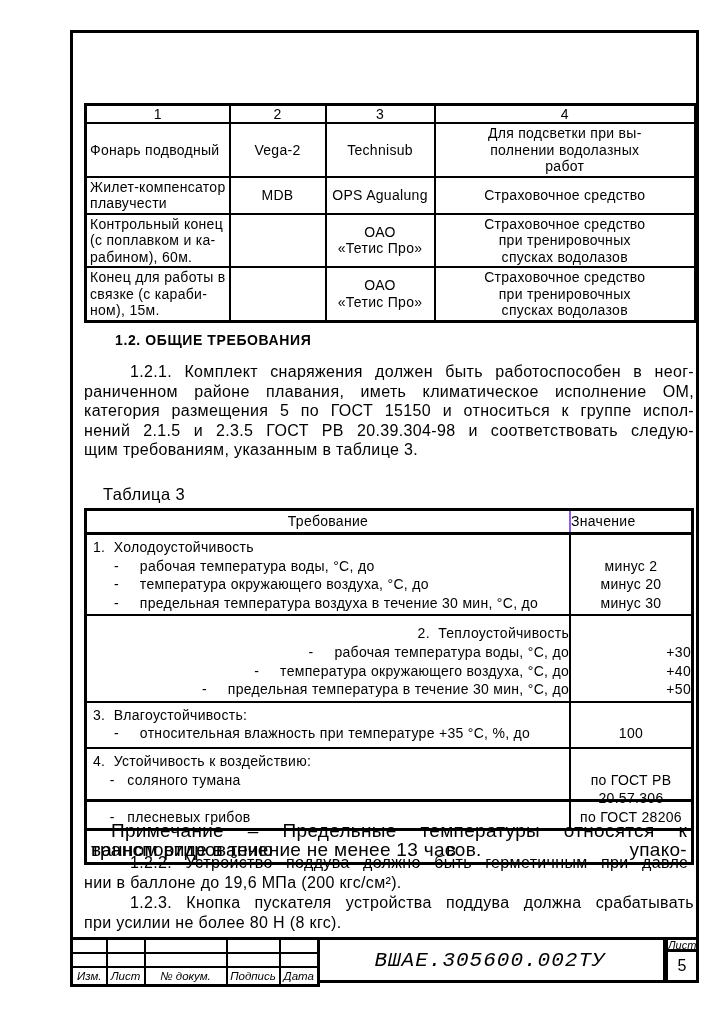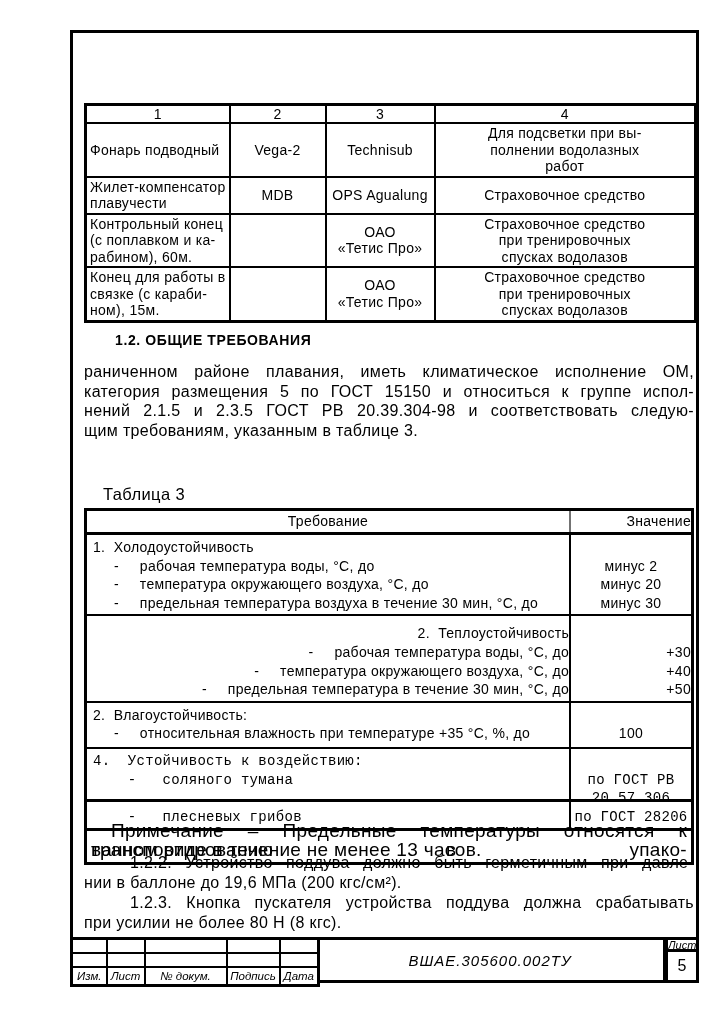--- a/index.html
+++ b/index.html
@@ -29,23 +29,23 @@
   .p121{top:362px;}
   .p12x{top:853px;}
   .p12x .ln{height:20px;line-height:20px;}
 
   
   .t3caption{position:absolute;left:103px;top:485px;font-size:16.5px;letter-spacing:0.4px;}
   .t3{position:absolute;left:84px;top:508px;width:610px;border:3px solid #000;
       box-sizing:border-box;font-size:14px;letter-spacing:0.3px;}
   .t3 .t3h{display:flex;border-bottom:3px solid #000;height:21px;line-height:20px;}
   .t3 .t3h .hreq{width:482px;text-align:center;}
-  .t3 .t3h .hval{flex:1;border-left:2px solid #737373;text-align:right;}
+  .t3 .t3h .hval{flex:1;border-left:2px solid #8b5cf6;text-align:left;}
   .t3row{display:flex;border-bottom:2.5px solid #000;}
-  .t3row:last-child{border-bottom:none;font-family:Liberation Mono, monospace;}
+  .t3row:last-child{border-bottom:none;}
   .t3req{width:482px;padding:3px 0 2px 6px;box-sizing:border-box;}
   .t3val{flex:1;border-left:2px solid #000;text-align:center;padding:3px 0 2px 0;}
   .t3 .ln{height:18.6px;line-height:18.6px;white-space:pre;overflow:hidden;}
   .t3 .r2pad{padding-top:8px;text-align:right;}
   .t3 .r3pad{padding-bottom:4px;}
 
   
   .notebox{position:absolute;left:84px;top:799px;width:610px;border:3px solid #000;
            box-sizing:border-box;font-size:19px;padding:20px 4px 3px 4px;letter-spacing:0.3px;}
   .notebox .ln{height:18.5px;line-height:18.5px;text-align:justify;text-align-last:justify;}
@@ -57,21 +57,21 @@
               display:flex;box-sizing:border-box;z-index:5;}
   .tb-left{width:247px;flex:none;}
   table.tbl{width:247px;height:46px;border-collapse:collapse;table-layout:fixed;
             border:3px solid #000;}
   table.tbl td{border:2px solid #000;padding:0;font-size:11.5px;font-style:italic;
                text-align:center;vertical-align:middle;letter-spacing:0;}
   table.tbl tr.empty td{height:12px;}
   table.tbl tr.labels td{height:16px;margin-top:40px;}
   .tb-mid{flex:1;border:3px solid #000;border-left:none;box-sizing:border-box;
           display:flex;align-items:center;justify-content:center;}
-  .docnum{font-size:15px;font-style:italic;letter-spacing:1px;}
+  .docnum{font-size:21px;font-style:italic;letter-spacing:1px;font-family:Liberation Mono, monospace;}
   .tb-right{width:33px;flex:none;display:flex;flex-direction:column;}
   .tb-sheet-label{height:15px;border:3px solid #000;border-left:2.5px solid #000;box-sizing:border-box;
                   font-size:11px;font-style:italic;text-align:center;line-height:10px;}
   .tb-sheet-num{flex:1;border:3px solid #000;border-top:none;border-left:2.5px solid #000;box-sizing:border-box;
                 font-size:16px;text-align:center;display:flex;align-items:center;justify-content:center;}
 </style>
 </head>
 <body>
 
 <div class="page">
@@ -127,20 +127,21 @@
       <td class="c-purp">Страховочное средство
 при тренировочных
 спусках водолазов</td>
     </tr>
   </tbody>
     </table>
 
   <div class="sec-heading">1.2. ОБЩИЕ ТРЕБОВАНИЯ</div>
 
   <div class="para p121">
+    <div class="ln first">1.2.1. Комплект снаряжения должен быть работоспособен в неог-</div>
     <div class="ln">раниченном районе плавания, иметь климатическое исполнение ОМ,</div>
     <div class="ln">категория размещения 5 по ГОСТ 15150 и относиться к группе испол-</div>
     <div class="ln">нений 2.1.5 и 2.3.5 ГОСТ РВ 20.39.304-98 и соответствовать следую-</div>
     <div class="ln last">щим требованиям, указанным в таблице 3.</div>
   </div>
 
   <div class="t3caption">Таблица 3</div>
   <div class="t3">
     <div class="t3h">
       <div class="hreq">Требование</div>
@@ -172,21 +173,21 @@
       <div class="t3val r2pad">
         <div class="ln"></div>
         <div class="ln">+30</div>
         <div class="ln">+40</div>
         <div class="ln">+50</div>
       </div>
     </div>
 
     <div class="t3row">
       <div class="t3req r3pad">
-        <div class="ln">2.  Влагоустойчивость:</div>
+        <div class="ln">3.  Влагоустойчивость:</div>
         <div class="ln">     -     относительная влажность при температуре +35 °С, %, до</div>
       </div>
       <div class="t3val r3pad">
         <div class="ln"></div>
         <div class="ln">100</div>
       </div>
     </div>
 
     <div class="t3row">
       <div class="t3req">

